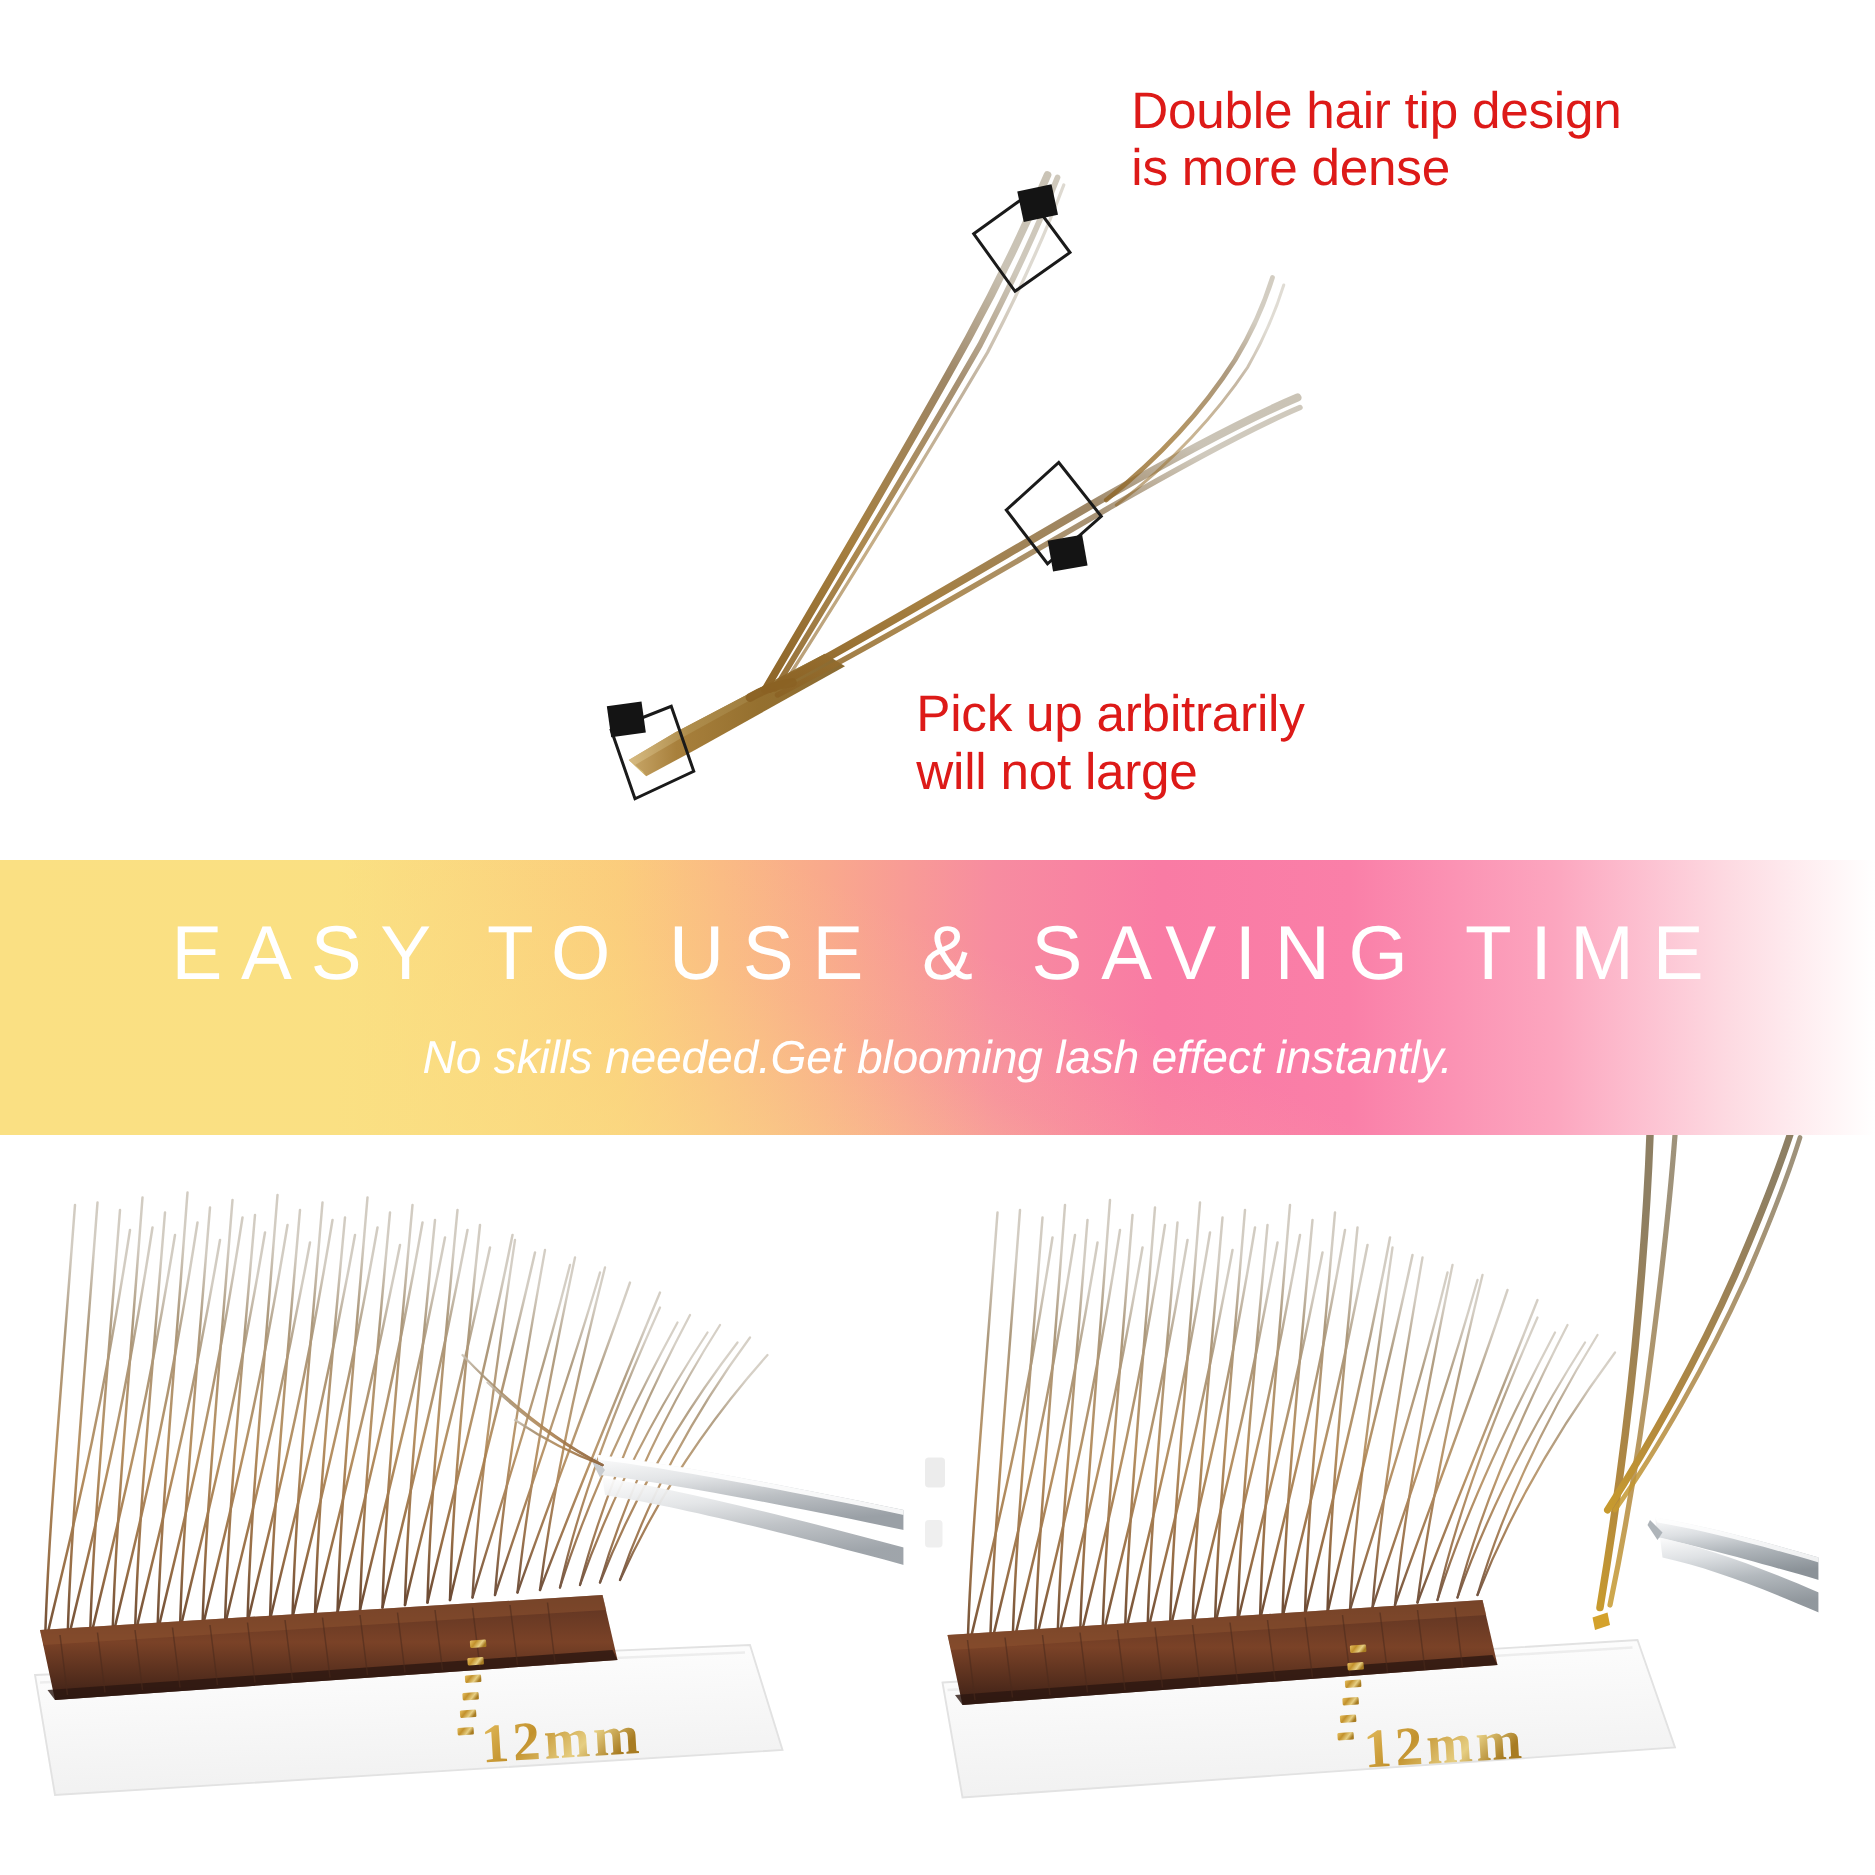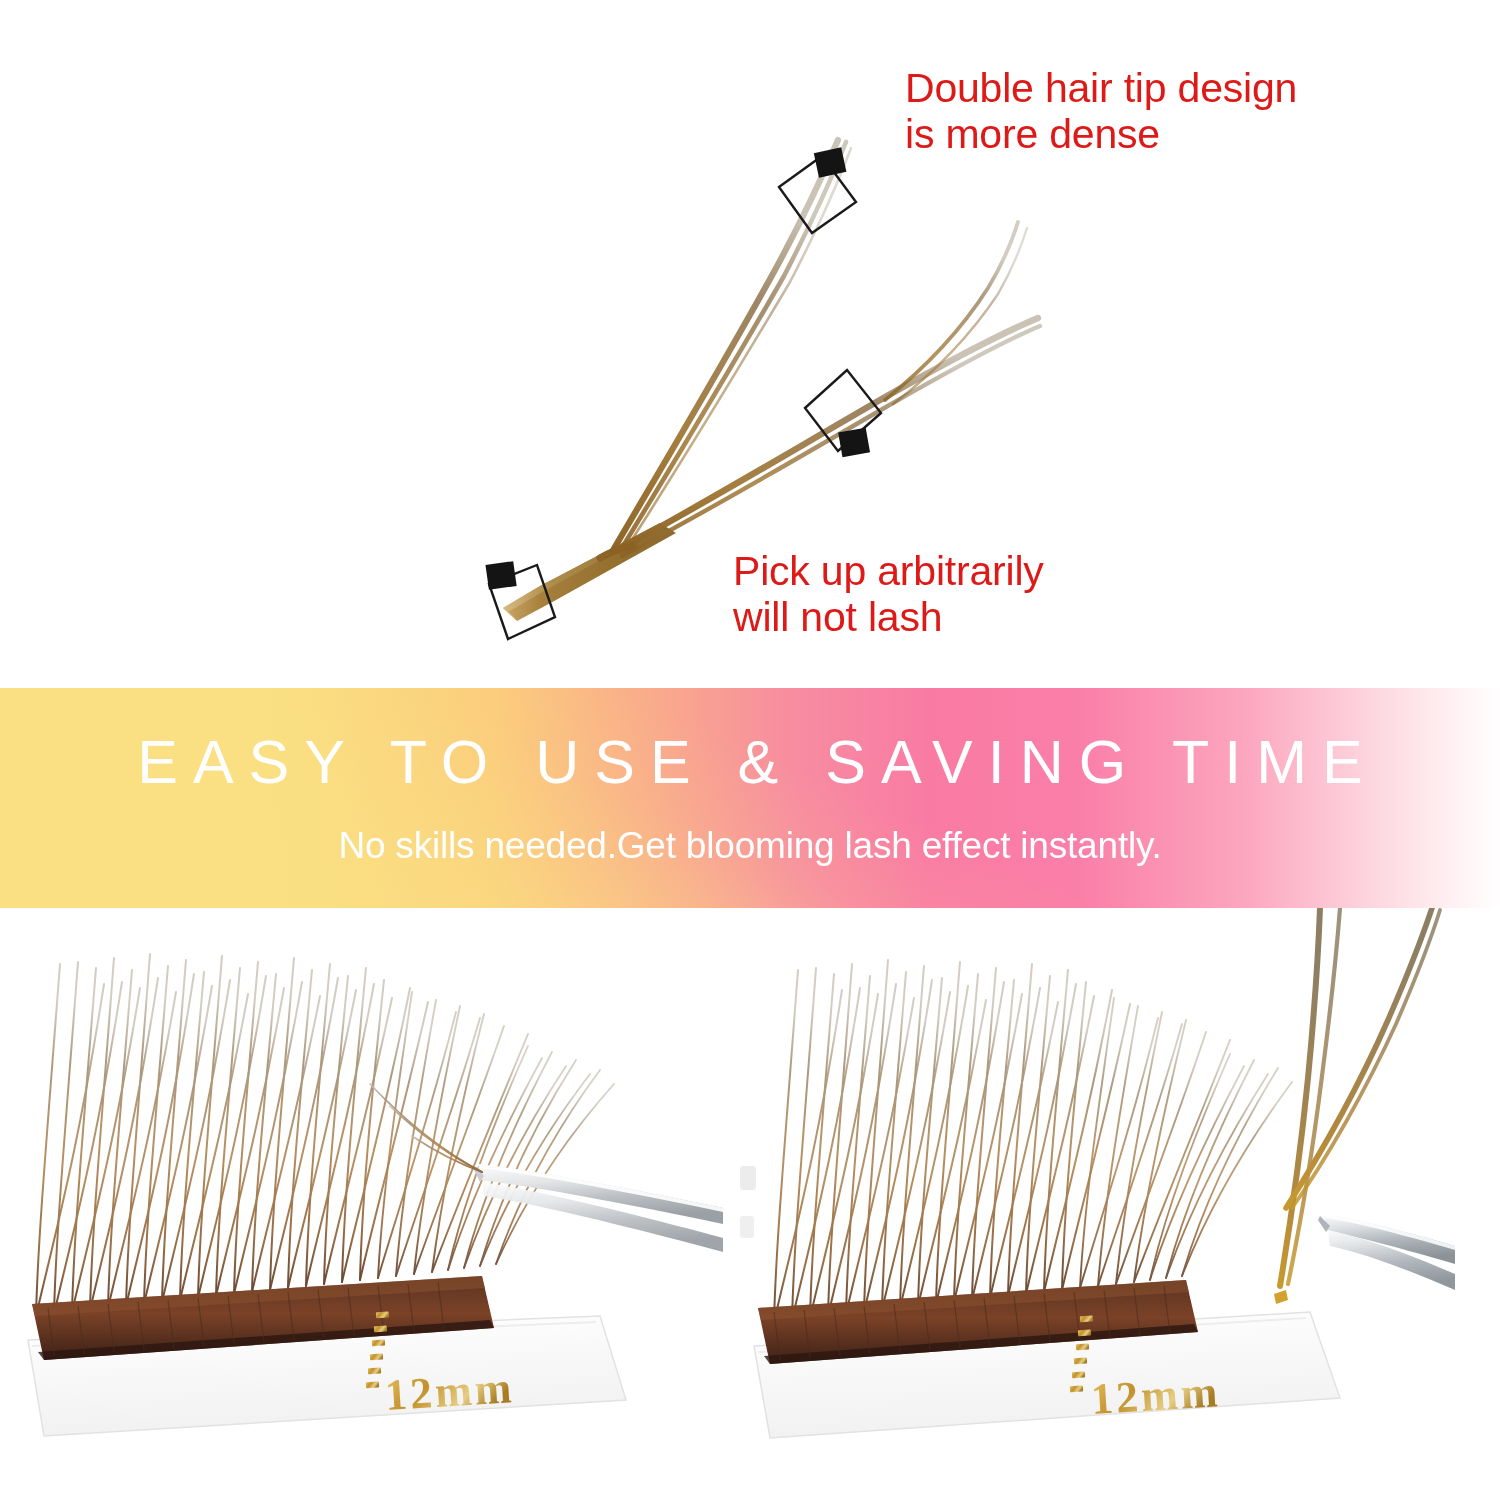--- a/index.html
+++ b/index.html
@@ -73,20 +73,21 @@
     text-indent:15px;
     line-height:1;
     margin-bottom:34px;
   }
   #banner-subtitle{
     color:#ffffff;
     font-size:37px;
     font-weight:400;
     letter-spacing:-0.2px;
     line-height:1;
+    font-style:italic;
   }
 
   
   #photos{
     position:absolute;left:0;top:908px;width:1500px;height:592px;
     background:#ffffff;
   }
   .photo{
     position:absolute;top:0;width:715px;height:592px;
     overflow:hidden;background:#ffffff;
@@ -158,21 +159,21 @@
       <path d="M489,584 L537,565 L555,617 L508,639 Z" fill="none" stroke="#1A1A1A" stroke-width="2.4"></path>
       <rect x="487" y="563" width="28" height="25" fill="#141414" transform="rotate(-8 501 575)"></rect>
     </g>
   </svg>
 
   <div class="callout" id="callout-dense">Double hair tip design
 is more dense</div>
 
 
   <div class="callout" id="callout-tear">Pick up arbitrarily
-will not lash</div>
+will not large</div>
 </div>
 
 <div id="banner">
   <div id="banner-overlay"></div>
   <div id="banner-text-wrap">
     <div id="banner-title">EASY TO USE &amp; SAVING TIME</div>
     <div id="banner-subtitle">No skills needed.Get blooming lash effect instantly.</div>
   </div>
 </div>
 

